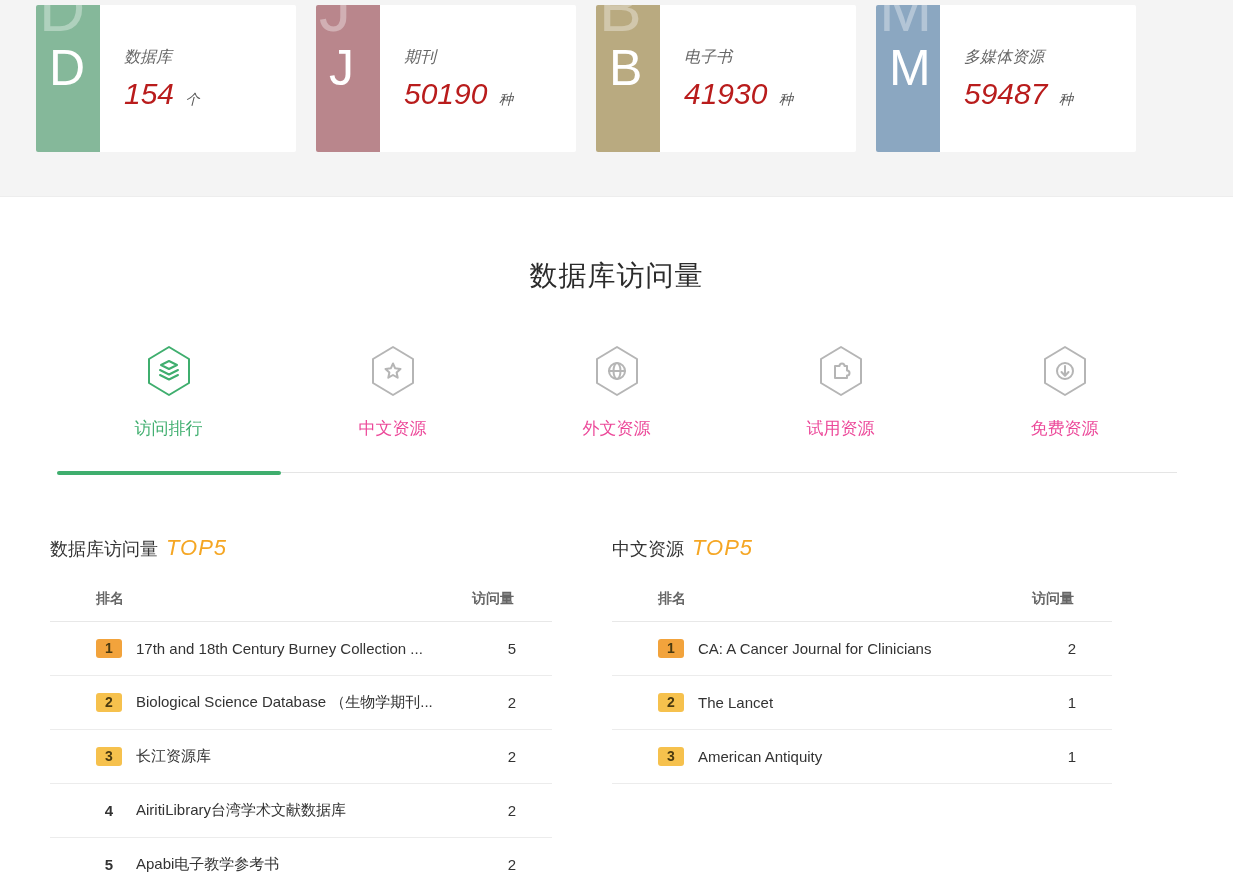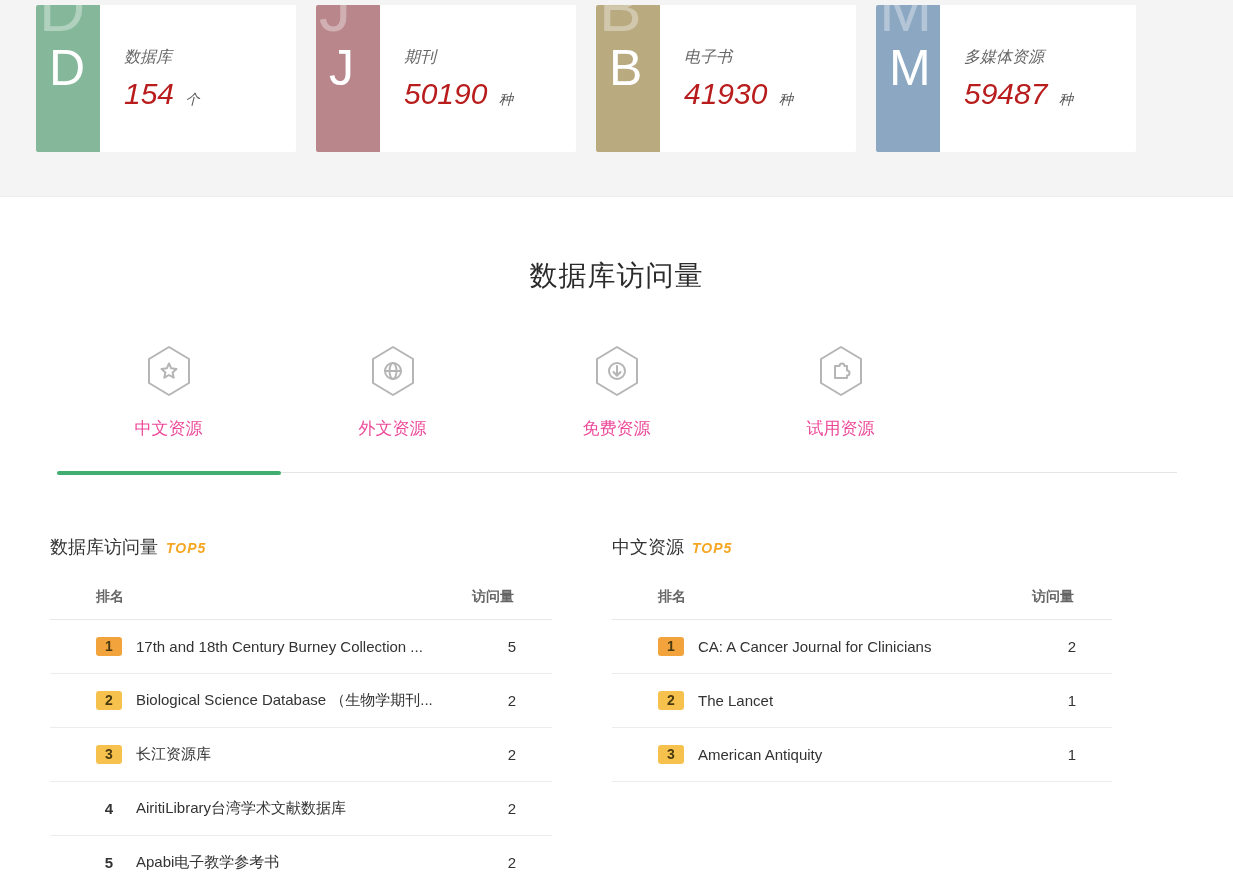--- a/index.html
+++ b/index.html
@@ -49,22 +49,22 @@
   .tab.active .tab-label { color:#3fae6e; }
   .tabs-underline { width:1120px; margin:32px auto 0; height:1px; background:#e5e5e5; position:relative; }
   .active-bar { position:absolute; left:0; top:-1px; width:224px; height:4px; background:#3fae6e; border-radius:2px; }
 
   
   .rankings { display:flex; margin-top:62px; padding-left:50px; gap:60px; }
   .ranking { width:502px; }
   .ranking:last-child { width:500px; }
   .ranking-title-row { font-size:18px; color:#333; }
   .top-label {
-    color:#f5a623; font-style:italic; font-weight:bold;
-    font-size:14px; margin-left:8px; letter-spacing:1px;
+    color:#f5a623; font-style:italic; font-weight:normal;
+    font-size:22px; margin-left:8px; letter-spacing:1px;
   }
   .ranking table { width:100%; border-collapse:collapse; margin-top:16px; }
   .ranking th {
     text-align:left; color:#666; font-weight:bold; font-size:14px;
     padding:13px 0; border-bottom:1px solid #e8e8e8;
   }
   .ranking td {
     padding:0; height:54px; border-bottom:1px solid #ececec;
     font-size:15px; color:#333; vertical-align:middle;
   }
@@ -144,20 +144,31 @@
       </div>
     </div>
   </div>
 
 </div>
 
 <h2 class="section-title">数据库访问量</h2>
 
 <div class="tabs">
 
+  <div class="tab active">
+    <svg class="tab-icon" viewBox="0 0 48 52">
+      <polygon class="hex-icon green" points="24,2 44,14 44,38 24,50 4,38 4,14"></polygon>
+      <g class="hex-icon green">
+        <polygon points="24,16 32,20 24,24 16,20"></polygon>
+        <polyline points="15,25 24,29.5 33,25"></polyline>
+        <polyline points="15,30 24,34.5 33,30"></polyline>
+      </g>
+    </svg>
+    <div class="tab-label">访问排行</div>
+  </div>
 
   <div class="tab">
     <svg class="tab-icon" viewBox="0 0 48 52">
       <polygon class="hex-icon" points="24,2 44,14 44,38 24,50 4,38 4,14"></polygon>
       <polygon class="hex-icon" points="24,18.5 26.2,23.3 31.5,23.9 27.6,27.5 28.7,32.7 24,30 19.3,32.7 20.4,27.5 16.5,23.9 21.8,23.3"></polygon>
     </svg>
     <div class="tab-label">中文资源</div>
   </div>
 
   <div class="tab">
@@ -166,35 +177,35 @@
       <circle class="hex-icon" cx="24" cy="26" r="8"></circle>
       <line class="hex-icon" x1="16" y1="26" x2="32" y2="26"></line>
       <ellipse class="hex-icon" cx="24" cy="26" rx="3.5" ry="8"></ellipse>
     </svg>
     <div class="tab-label">外文资源</div>
   </div>
 
   <div class="tab">
     <svg class="tab-icon" viewBox="0 0 48 52">
       <polygon class="hex-icon" points="24,2 44,14 44,38 24,50 4,38 4,14"></polygon>
+      <path class="hex-icon" d="M18,21 h4.5 a2.5,2.5 0 1 1 5,0 H30 v4.5 a2.5,2.5 0 1 1 0,5 V33 H18 Z"></path>
+    </svg>
+    <div class="tab-label">试用资源</div>
+  </div>
+
+  <div class="tab">
+    <svg class="tab-icon" viewBox="0 0 48 52">
+      <polygon class="hex-icon" points="24,2 44,14 44,38 24,50 4,38 4,14"></polygon>
       <circle class="hex-icon" cx="24" cy="26" r="8"></circle>
       <line class="hex-icon" x1="24" y1="21" x2="24" y2="30"></line>
       <polyline class="hex-icon" points="20.5,27 24,30.8 27.5,27"></polyline>
     </svg>
     <div class="tab-label">免费资源</div>
   </div>
 
-  <div class="tab">
-    <svg class="tab-icon" viewBox="0 0 48 52">
-      <polygon class="hex-icon" points="24,2 44,14 44,38 24,50 4,38 4,14"></polygon>
-      <path class="hex-icon" d="M18,21 h4.5 a2.5,2.5 0 1 1 5,0 H30 v4.5 a2.5,2.5 0 1 1 0,5 V33 H18 Z"></path>
-    </svg>
-    <div class="tab-label">试用资源</div>
-  </div>
-
 </div>
 
 <div class="tabs-underline">
   <div class="active-bar"></div>
 </div>
 
 <div class="rankings">
 
   <div class="ranking">
     <div class="ranking-title-row">

